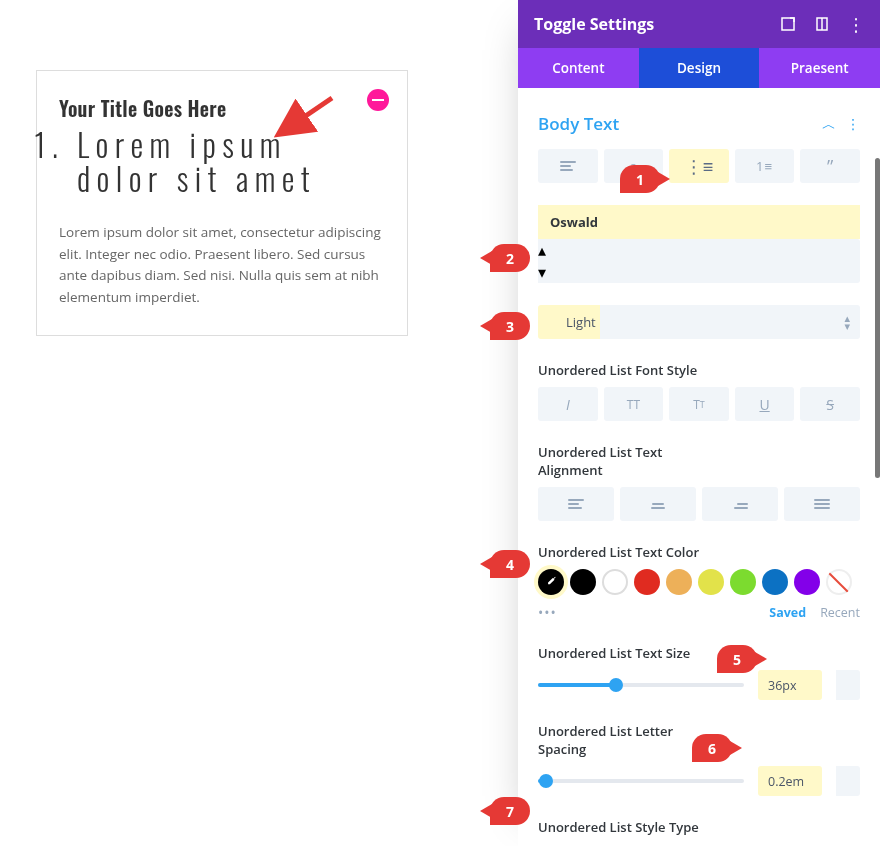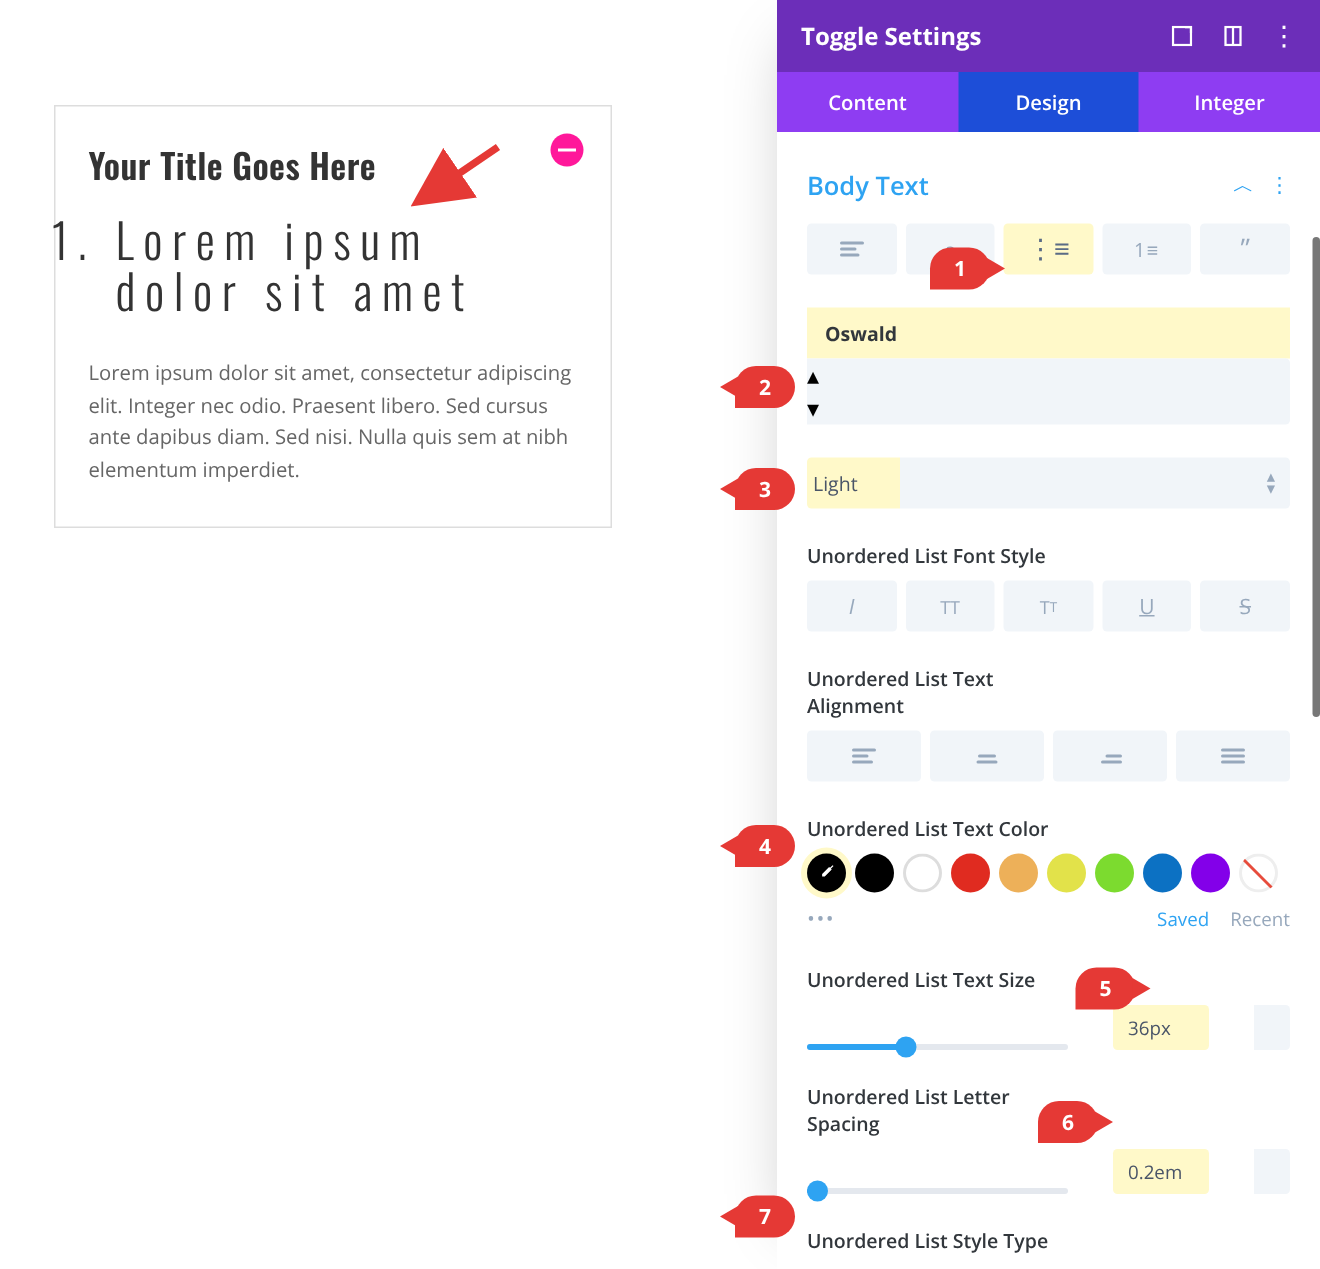--- a/index.html
+++ b/index.html
@@ -1,20 +1,20 @@
 <!DOCTYPE html>
 <html><head>
 <meta charset="utf-8">
 <style>
   * { box-sizing: border-box; margin: 0; padding: 0; }
   body { font-family: -apple-system, "Open Sans", Arial, sans-serif; background: #fff; width: 880px; height: 846px; position: relative; overflow: hidden; }
 
   
   .preview-card { position: absolute; left: 36px; top: 70px; width: 372px; border: 1px solid #ddd; padding: 22px 22px 26px 22px; }
-  .preview-title { font-family: "Oswald", Arial, sans-serif; font-weight: 600; font-size: 23px; letter-spacing: 0.3px; color: #333; margin-bottom: 16px; }
+  .preview-title { font-family: "Oswald", Arial, sans-serif; font-weight: 600; font-size: 20px; letter-spacing: 0.3px; color: #333; margin-bottom: 4px; }
   .preview-ol { list-style: decimal; padding-left: 18px; margin-bottom: 28px; }
   .preview-ol li { font-family: "Oswald", Arial, sans-serif; font-weight: 300; font-size: 32px; line-height: 1.05; letter-spacing: 0.2em; color: #333; }
   .preview-body { font-size: 13.5px; line-height: 1.6; color: #666; }
   .remove-btn { position: absolute; right: 18px; top: 18px; width: 22px; height: 22px; border-radius: 50%; background: #ff189a; }
   .remove-btn::after { content: ""; position: absolute; left: 5px; right: 5px; top: 50%; height: 2px; background: #fff; transform: translateY(-50%); }
 
   
   .arrow1 { position: absolute; left: 272px; top: 92px; transform: rotate(0deg); }
 
   
@@ -36,21 +36,21 @@
   .section-head .chev { color: #2ea3f2; font-size: 14px; margin-right: 10px; }
   .section-head .dots { color: #2ea3f2; font-size: 14px; }
 
   .seg-group { display: flex; gap: 6px; margin-bottom: 22px; }
   .seg { flex: 1; height: 34px; background: #f1f5f9; display: flex; align-items: center; justify-content: center; color: #97a8bc; border-radius: 3px; cursor: pointer; }
   .seg.active { background: #fff9c9; color: #5a6b85; }
 
   .field-label { font-size: 13px; color: #32373c; font-weight: 600; margin-bottom: 8px; }
   .field-block { margin-bottom: 22px; }
 
-  .select { position: relative; background: #f1f5f9; height: 34px; border-radius: 3px; display: flex; align-items: center; padding: 0 4px; font-size: 13px; color: #4a5568; cursor: pointer; }
+  .select { position: relative; background: #f1f5f9; height: 34px; border-radius: 3px; display: flex; align-items: center; padding: 0 28px; font-size: 13px; color: #4a5568; cursor: pointer; }
   .select.hl { background: #fff9c9; }
   .select::after { content: ""; position: absolute; right: 12px; top: 50%; transform: translateY(-50%); width: 0; height: 0; border-left: 4px solid transparent; border-right: 4px solid transparent; border-top: 5px solid #97a8bc; }
   .select.caret-only::after { display: none; }
   .select-wrap { display: flex; flex-direction: column; }
   .select-wrap .hl-box { background: #fff9c9; height: 34px; display: flex; align-items: center; padding: 0 12px; font-size: 13px; font-weight: 700; color: #32373c; }
   .select-wrap .select-rest { flex: 1; background: #f1f5f9; height: 34px; position: relative; border-radius: 0 3px 3px 0; }
 
   .style-btns { display: flex; gap: 6px; }
   .style-btns .sb { flex: 1; height: 34px; background: #f1f5f9; display: flex; align-items: center; justify-content: center; color: #97a8bc; font-size: 14px; border-radius: 3px; cursor: pointer; font-style: italic; }
   .sb.tt { font-style: normal; font-size: 12px; }
@@ -67,24 +67,24 @@
 
   .colors { display: flex; gap: 6px; align-items: center; flex-wrap: wrap; }
   .swatch { width: 26px; height: 26px; border-radius: 50%; cursor: pointer; position: relative; }
   .swatch.eyedrop { background: #000; box-shadow: 0 0 0 4px #fff9c9; display:flex; align-items:center; justify-content:center;}
   .swatch.border { box-shadow: inset 0 0 0 2px #ddd; background:#fff; }
   .swatch.disabled { background: #fff; box-shadow: inset 0 0 0 2px #eee; overflow:hidden;}
   .swatch.disabled::after { content:""; position:absolute; left:-3px; right:-3px; top:50%; height:2px; background:#e74c3c; transform: rotate(45deg);}
   .color-row2 { display: flex; align-items: center; margin-top: 8px; }
   .more-dots { color:#97a8bc; font-size:14px; letter-spacing:1px; cursor:pointer; }
   .color-tabs { margin-left:auto; display:flex; gap:14px; font-size:12.5px; }
-  .color-tabs .ct-active { color:#2ea3f2; font-weight:400; }
+  .color-tabs .ct-active { color:#2ea3f2; font-weight:700; }
   .color-tabs .ct { color:#97a8bc; }
 
-  .slider-row { display: flex; align-items: flex-end; gap: 30px; }
+  .slider-row { display: flex; align-items: center; gap: 14px; }
   .slider { flex: 1; position: relative; height: 4px; background: #e4e8ee; border-radius: 2px; cursor:pointer;}
   .slider .fill { position:absolute; left:0; top:0; bottom:0; background:#2ea3f2; border-radius:2px;}
   .slider .thumb { position:absolute; top:50%; width:14px; height:14px; background:#2ea3f2; border-radius:50%; transform: translate(-50%,-50%);}
   .slider-val { width: 64px; height: 30px; background:#fff9c9; display:flex; align-items:center; padding:0 10px; font-size:12.5px; color:#4a5568; border-radius:3px;}
   .slider-after { width: 24px; height: 30px; background:#f1f5f9; border-radius: 0 3px 3px 0;}
 
   
   .bubble { position: absolute; width: 40px; height: 28px; background: #e53935; border-radius: 14px 14px 14px 0; display: flex; align-items: center; justify-content: center; color: #fff; font-weight: 700; font-size: 14px; }
   .bubble::before { content:""; position:absolute; left:-10px; top:50%; transform:translateY(-50%); width:0; height:0; border-top:7px solid transparent; border-bottom:7px solid transparent; border-right:12px solid #e53935;}
   .bubble.b1, .bubble.b5, .bubble.b6 {}
@@ -136,21 +136,21 @@
             <rect x="2" y="1" width="10" height="12" fill="none" stroke="#fff" stroke-width="1.5"></rect>
             <line x1="7" y1="1" x2="7" y2="13" stroke="#fff" stroke-width="1.5"></line>
           </svg>
         </span>
       <span style="color:#fff; font-size:18px; line-height:1;">⋮</span>
     </div>
   </div>
   <div class="tabs">
     <div class="tab">Content</div>
     <div class="tab active">Design</div>
-    <div class="tab">Integer</div>
+    <div class="tab">Praesent</div>
   </div>
 
   <div class="panel-body">
     <div class="scroll-ind"></div>
 
     <div class="section-head">
       <h3>Body Text</h3>
       <span class="chev">︿</span>
       <span class="dots">⋮</span>
     </div>

